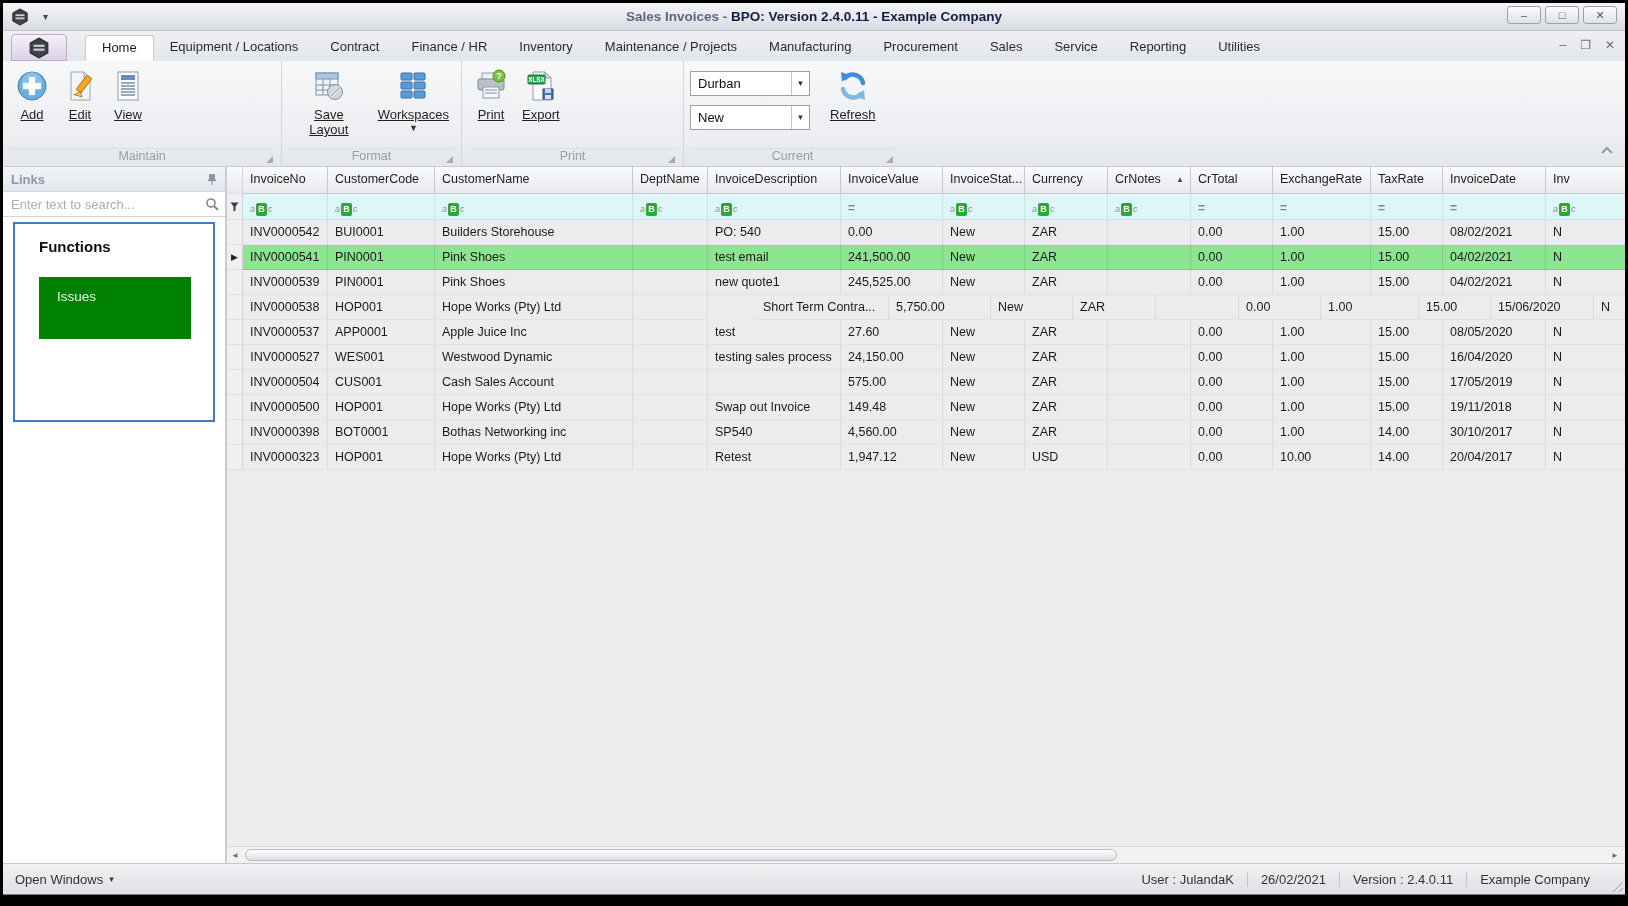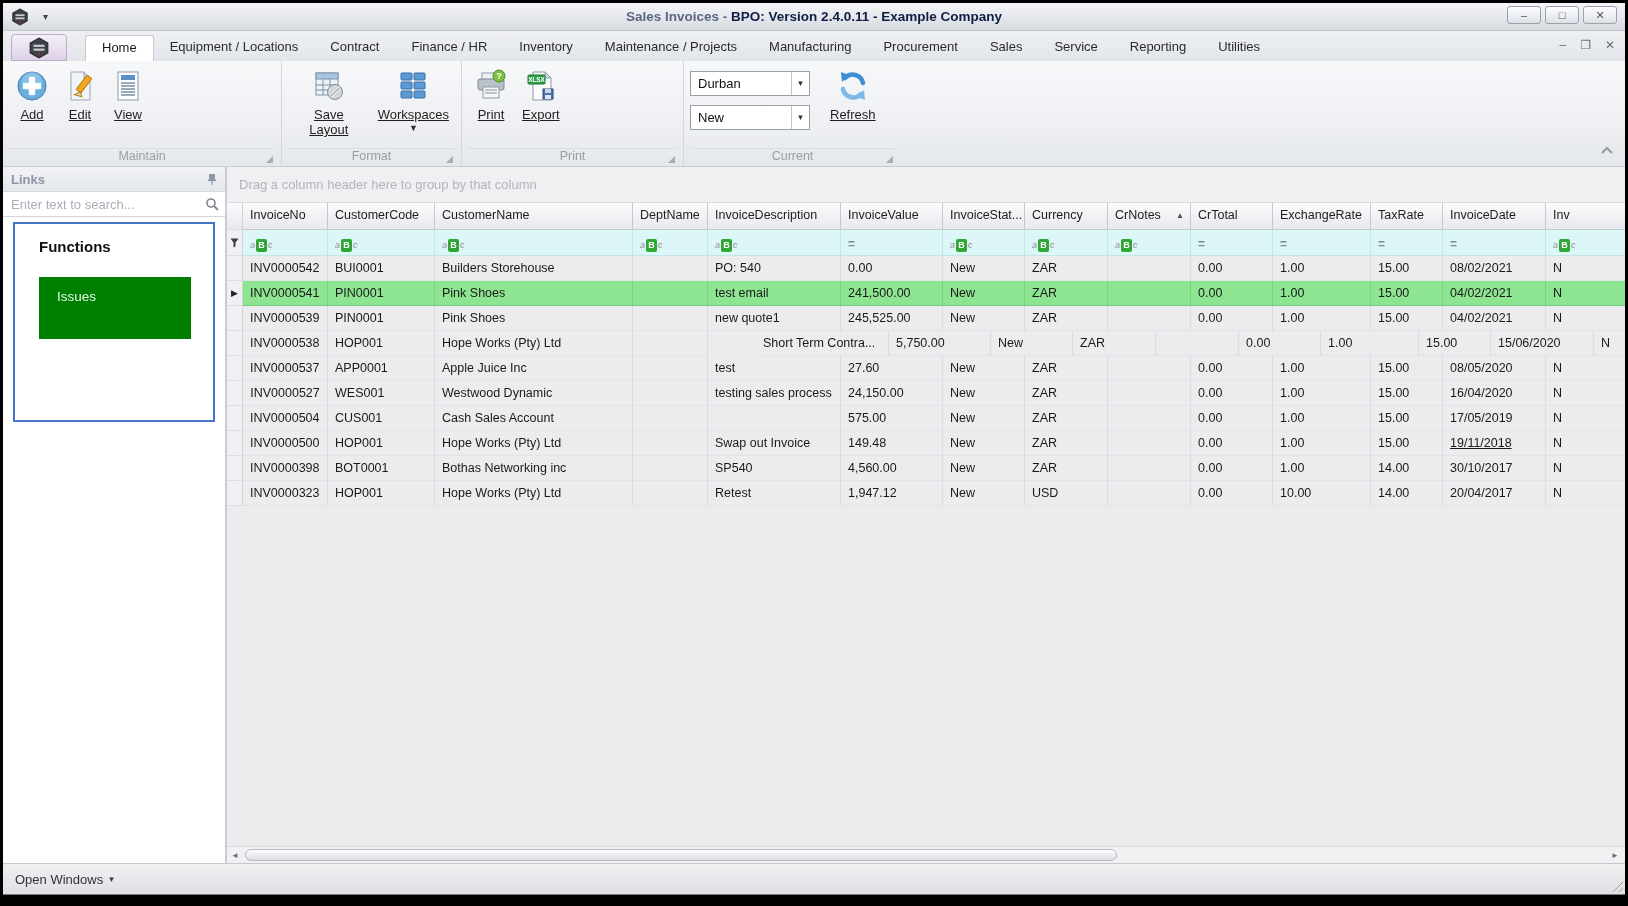--- a/index.html
+++ b/index.html
@@ -410,23 +410,20 @@
         </svg>
       </div>
       <div class="lp-box">
         <div class="lp-func-title">Functions</div>
         <div class="issues-btn">Issues</div>
       </div>
     </div>
 
     <div class="gridarea">
       <div class="deco"></div>
-      <div class="grouppanel">
-        <span>Drag a column header here to group by that column</span>
-      </div>
       <div class="gridscroll">
         <div class="grow-head">
           <div class="gcell gind" style="height:27px;background:linear-gradient(#fbfbfc,#e7e9ed);"></div>
         <div class="gcell ghead" style="width: 85px;">
               <span>InvoiceNo</span>
             </div>
             <div class="gcell ghead" style="width: 107px;">
               <span>CustomerCode</span>
             </div>
             <div class="gcell ghead" style="width: 198px;">
@@ -651,21 +648,21 @@
               <div class="gcell gdata" style="width: 198px;">Hope Works (Pty) Ltd</div>
               <div class="gcell gdata" style="width: 75px;"></div>
               <div class="gcell gdata" style="width: 133px;">Swap out Invoice</div>
               <div class="gcell gdata r" style="width: 102px;">149.48</div>
               <div class="gcell gdata" style="width: 82px;">New</div>
               <div class="gcell gdata" style="width: 83px;">ZAR</div>
               <div class="gcell gdata" style="width: 83px;"></div>
               <div class="gcell gdata r" style="width: 82px;">0.00</div>
               <div class="gcell gdata r" style="width: 98px;">1.00</div>
               <div class="gcell gdata r" style="width: 72px;">15.00</div>
-              <div class="gcell gdata" style="width: 103px; text-decoration: underline;">19/11/2018</div>
+              <div class="gcell gdata" style="width: 103px;">19/11/2018</div>
               <div class="gcell gdata" style="width: 80px;">N</div>
             </div>
             <div class="grow">
               <div class="gcell gind" style="height: 25px;"></div>
               <div class="gcell gdata" style="width: 85px;">INV0000398</div>
               <div class="gcell gdata" style="width: 107px;">BOT0001</div>
               <div class="gcell gdata" style="width: 198px;">Bothas Networking inc</div>
               <div class="gcell gdata" style="width: 75px;"></div>
               <div class="gcell gdata" style="width: 133px;">SP540</div>
               <div class="gcell gdata r" style="width: 102px;">4,560.00</div>
@@ -703,16 +700,22 @@
         <span class="hs-arrow right">►</span>
       </div>
     </div>
   </div>
 
   <div class="statusbar">
     <div class="sb-left">
       <span>Open Windows</span>
       <span class="sb-caret">▾</span>
     </div>
+    <div class="sb-right">
+      <span class="sb-item">User : JulandaK</span>
+      <span class="sb-item">26/02/2021</span>
+      <span class="sb-item">Version : 2.4.0.11</span>
+      <span class="sb-item">Example Company</span>
+    </div>
     <div class="grip"></div>
   </div>
 
 </div>
 
 </body></html>

